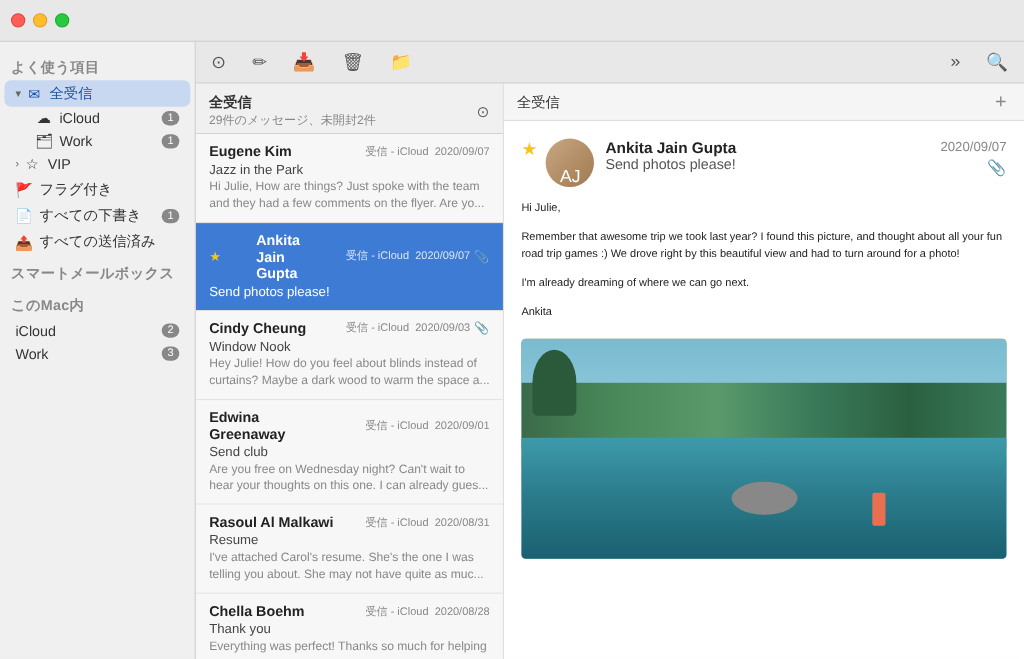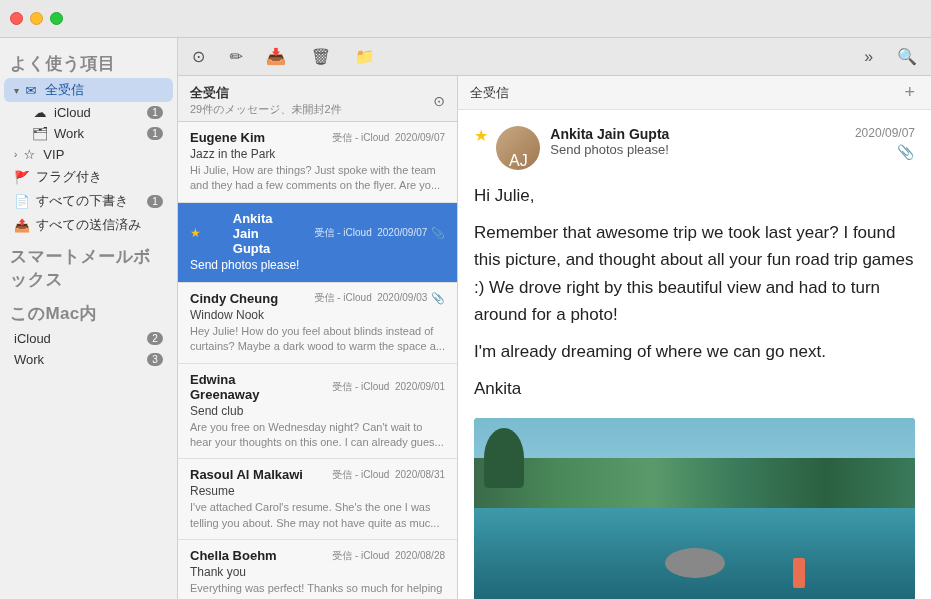--- a/index.html
+++ b/index.html
@@ -49,21 +49,21 @@
       width: 178px;
       background: #f0f0f0;
       border-right: 1px solid #d0d0d0;
       display: flex;
       flex-direction: column;
       overflow-y: auto;
       flex-shrink: 0;
       padding-top: 6px;
     }
     .sidebar-section-label {
-      font-size: 17px;
+      font-size: 13px;
       font-weight: 600;
       color: #888;
       padding: 8px 10px 3px 10px;
       letter-spacing: 0.02em;
     }
     .sidebar-item {
       display: flex;
       align-items: center;
       padding: 3px 10px;
       font-size: 13px;
@@ -299,21 +299,21 @@
       color: #f5c518;
       font-size: 16px;
       margin-right: 8px;
     }
     .email-attachment-icon {
       font-size: 14px;
       color: #888;
       margin-left: 6px;
     }
     .email-body {
-      font-size: 17px;
+      font-size: 10px;
       color: #222;
       line-height: 1.6;
       margin-bottom: 16px;
     }
     .email-body p { margin-bottom: 10px; }
     .email-image {
       width: 100%;
       height: 200px;
       background: linear-gradient(to bottom, #4a8a6a 0%, #5aaa7a 30%, #7bb88a 45%, #3d7d8d 55%, #4a9aaa 70%, #5aabbb 85%, #4a8a9a 100%);
       border-radius: 4px;

